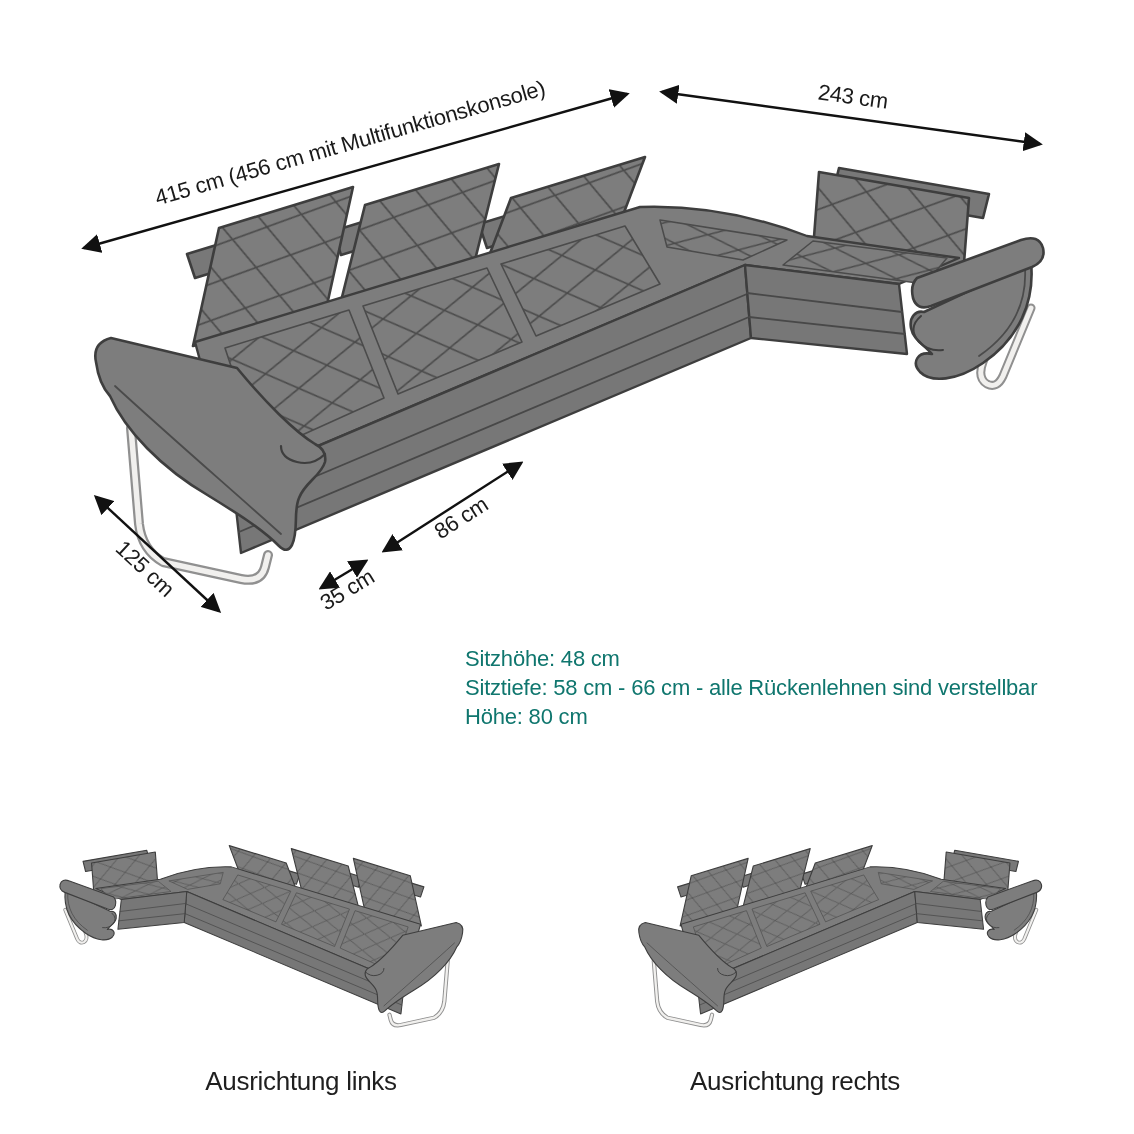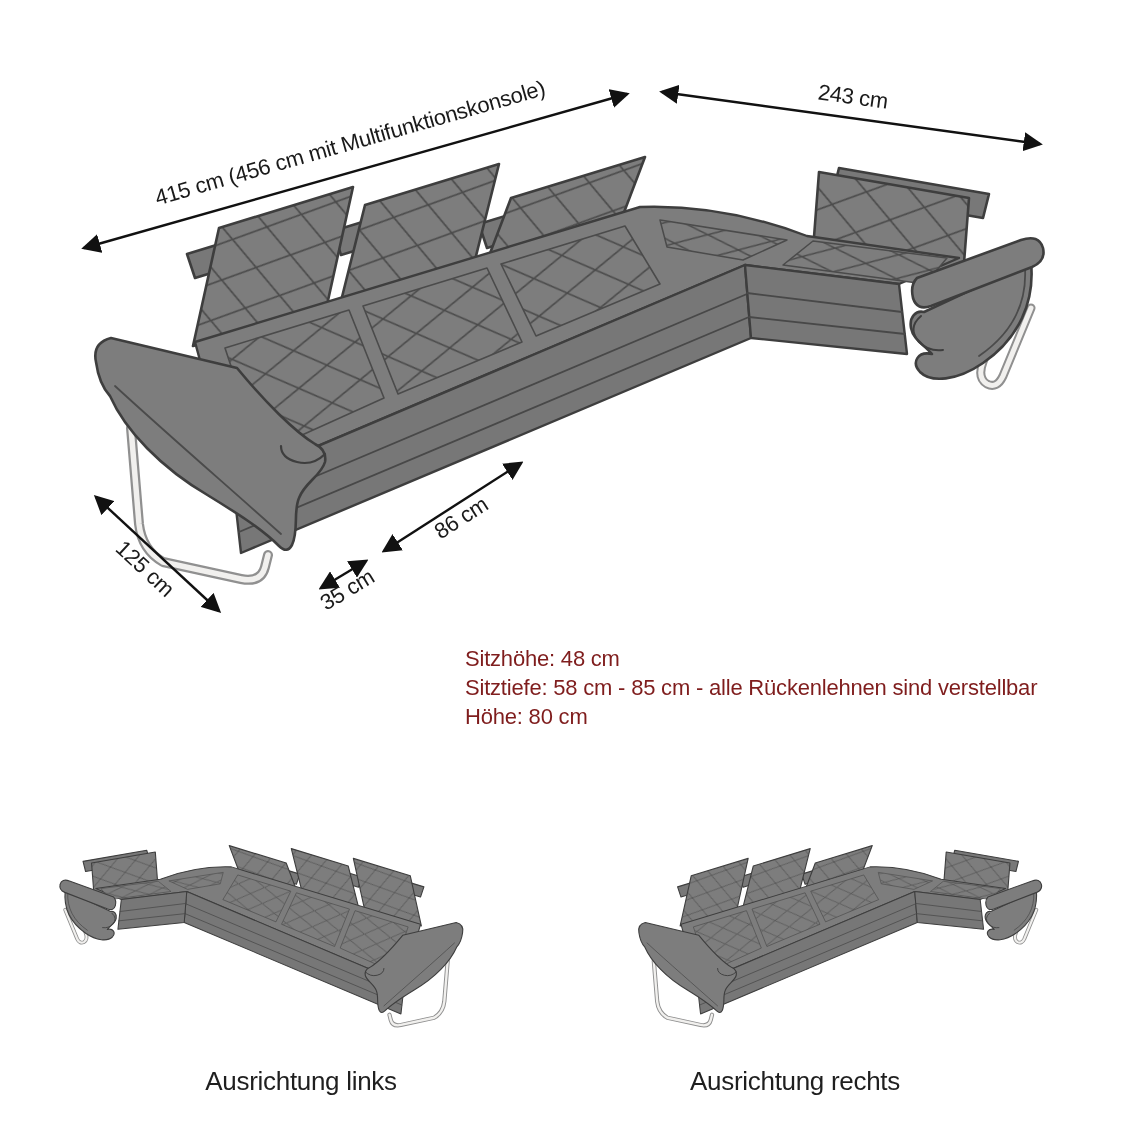--- a/index.html
+++ b/index.html
@@ -17,21 +17,21 @@
     fill: #1a1a1a;
     letter-spacing: -0.3px;
   }
   .dim-label { font-size: 22px; font-weight: 500; }
   .specs {
     position: absolute;
     left: 465px;
     top: 644px;
     font-size: 22px;
     line-height: 29px;
-    color: #7f1d1d;
+    color: #0f766e;
     letter-spacing: -0.2px;
     white-space: nowrap;
   }
   .variant-label {
     position: absolute;
     top: 1066px;
     transform: translateX(-50%);
     font-size: 26px;
     color: #1f1f1f;
     letter-spacing: -0.3px;
@@ -151,20 +151,20 @@
 
     <text class="dim-label" x="352" y="150" text-anchor="middle" transform="rotate(-15.9 352 150)">415 cm (456 cm mit Multifunktionskonsole)</text>
     <text class="dim-label" x="852" y="104" text-anchor="middle" transform="rotate(7.9 852 104)">243 cm</text>
     <text class="dim-label" x="140" y="574" text-anchor="middle" transform="rotate(43 140 574)">125 cm</text>
     <text class="dim-label" x="465" y="524" text-anchor="middle" transform="rotate(-32.6 465 524)">86 cm</text>
     <text class="dim-label" x="351" y="596" text-anchor="middle" transform="rotate(-31 351 596)">35 cm</text>
   </svg>
 
   <div class="specs">
     <div>Sitzhöhe: 48 cm</div>
-    <div>Sitztiefe: 58 cm - 85 cm - alle Rückenlehnen sind verstellbar</div>
+    <div>Sitztiefe: 58 cm - 66 cm - alle Rückenlehnen sind verstellbar</div>
     <div>Höhe: 80 cm</div>
   </div>
 
   <div class="variant-label right">Ausrichtung rechts</div>
   <div class="variant-label left">Ausrichtung links</div>
 
 </div>
 
 </body></html>

